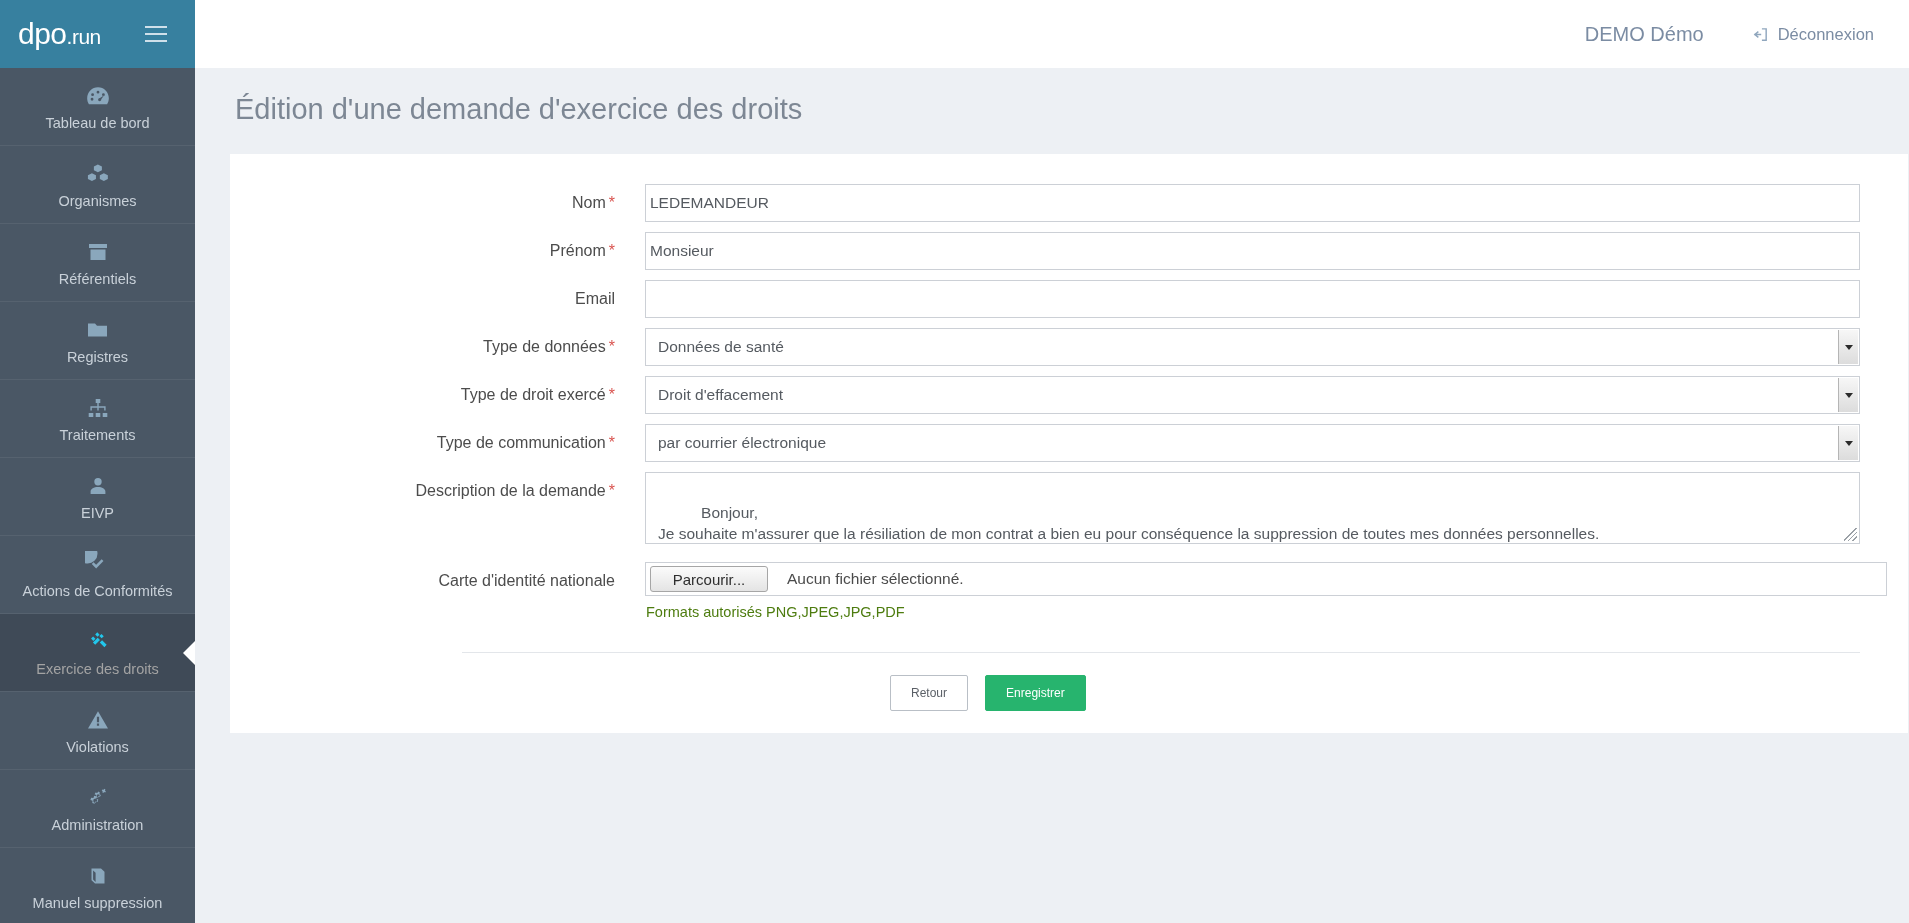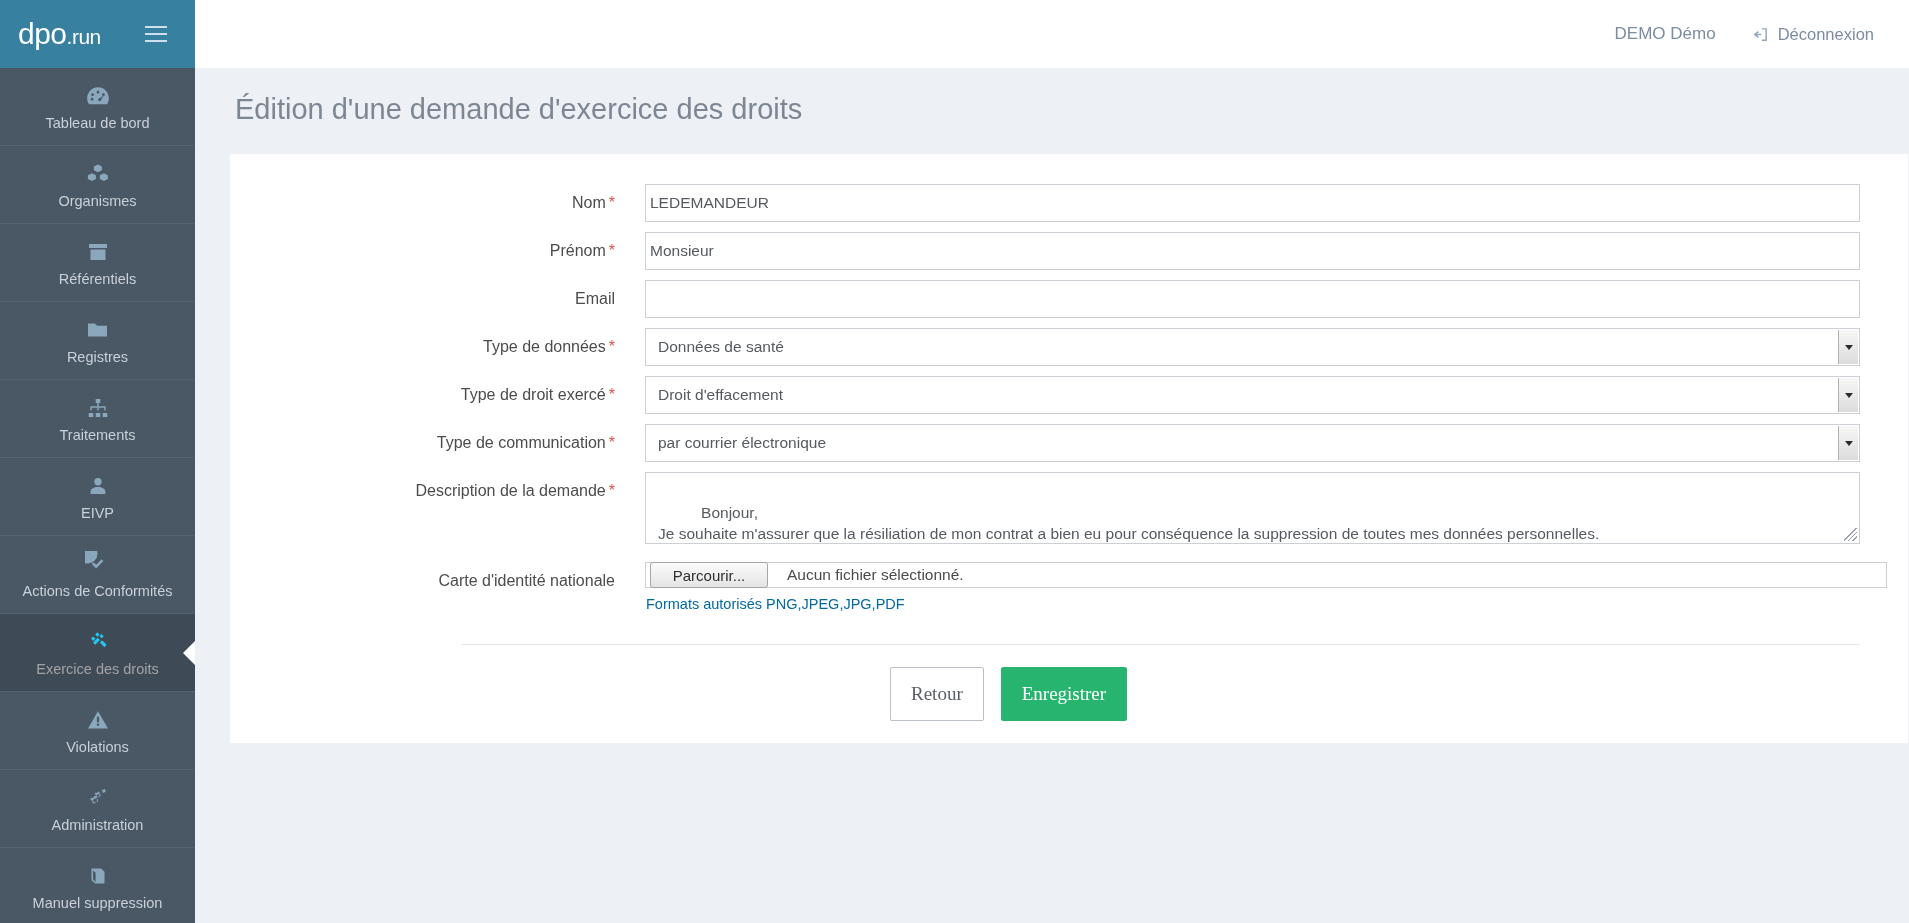--- a/index.html
+++ b/index.html
@@ -69,21 +69,21 @@
 
   
   #topbar {
     position: absolute; left: 195px; top: 0;
     width: 1714px; height: 68px;
     background: #ffffff;
     display: flex; align-items: center; justify-content: flex-end;
     padding-right: 35px;
   }
   #user-name {
-    color: #7b8ca3; font-size: 17px; margin-right: 36px;
+    color: #7b8ca3; font-size: 20px; margin-right: 48px;
   }
   #logout-link {
     color: #7b8ca3; font-size: 16.5px; display: flex; align-items: center;
     text-decoration: none; cursor: pointer;
   }
   #logout-link .lo-ico { margin-right: 9px; display: flex; }
   #logout-link .lo-ico svg { display: block; }
 
   
   #page {
@@ -154,49 +154,49 @@
   .ta-grip {
     position: absolute; right: 2px; bottom: 2px;
     width: 13px; height: 13px;
     background:
       linear-gradient(135deg, transparent 0 45%, #9aa0a6 45% 52%, transparent 52% 62%, #9aa0a6 62% 69%, transparent 69% 80%, #9aa0a6 80% 87%, transparent 87%);
   }
 
   
   .file-wrap {
     border: 1px solid #ccd0d6; background: #ffffff;
-    height: 26px; display: flex; align-items: center;
+    height: 34px; display: flex; align-items: center;
     padding: 0; width: 1242px;
   }
   .file-btn {
     margin: 3px 0 3px 4px;
     height: 26px; min-width: 118px;
     background: linear-gradient(#fbfbfb, #e4e4e4);
     border: 1px solid #a6a6a6; border-radius: 3px;
     display: flex; align-items: center; justify-content: center;
     font-size: 15px; color: #2e2e2e; cursor: pointer;
   }
   .file-none {
     margin-left: 19px; font-size: 15.5px; color: #4b4b4b;
   }
   .file-hint {
-    font-size: 14.5px; color: #0369a1; margin-top: 8px; padding-left: 1px;
+    font-size: 14.5px; color: #4d7c0f; margin-top: 8px; padding-left: 1px;
   }
 
   #divider {
     border-top: 1px solid #e3e6ea;
     margin: 32px 48px 0 232px;
   }
   #actions {
     display: flex; padding: 22px 0 0 660px;
   }
   .btn {
-    font-size: 19px; font-family: Liberation Serif, serif;
+    font-size: 12px; font-family: Liberation Sans, sans-serif;
     cursor: pointer; border-radius: 2px;
-    height: 54px; display: flex; align-items: center; justify-content: center;
+    height: 36px; display: flex; align-items: center; justify-content: center;
   }
   #btn-retour {
     background: #ffffff; border: 1px solid #b9bfc6; color: #5a5f66;
     padding: 0 20px; margin-right: 17px;
   }
   #btn-save {
     background: #27b46e; border: 1px solid #27b46e; color: #ffffff;
     padding: 0 20px;
   }
 </style>

